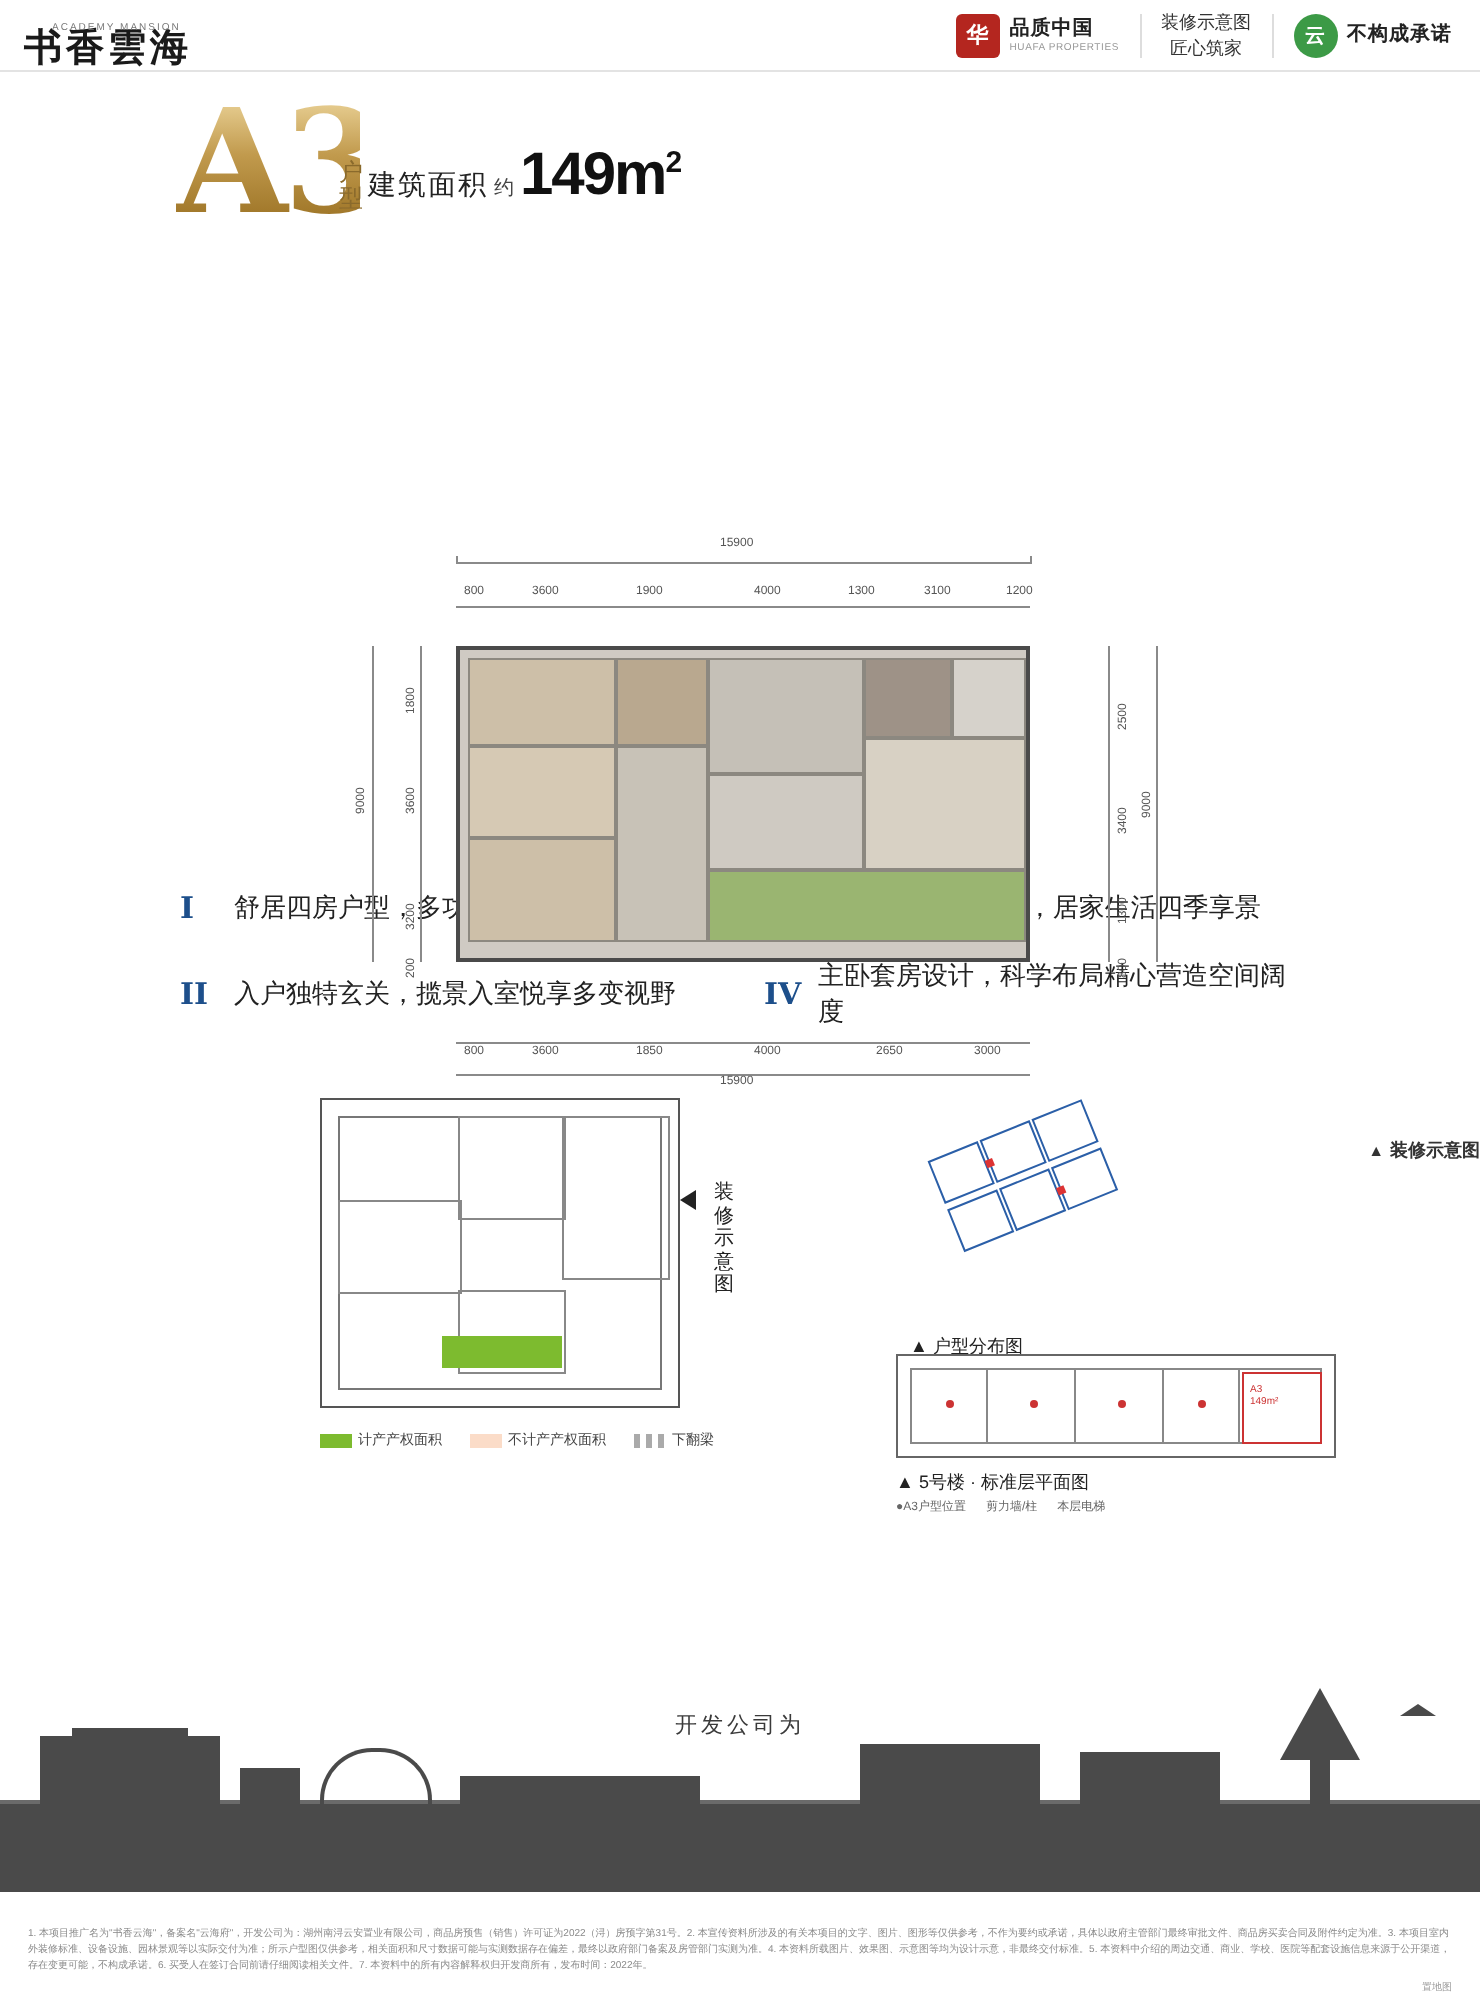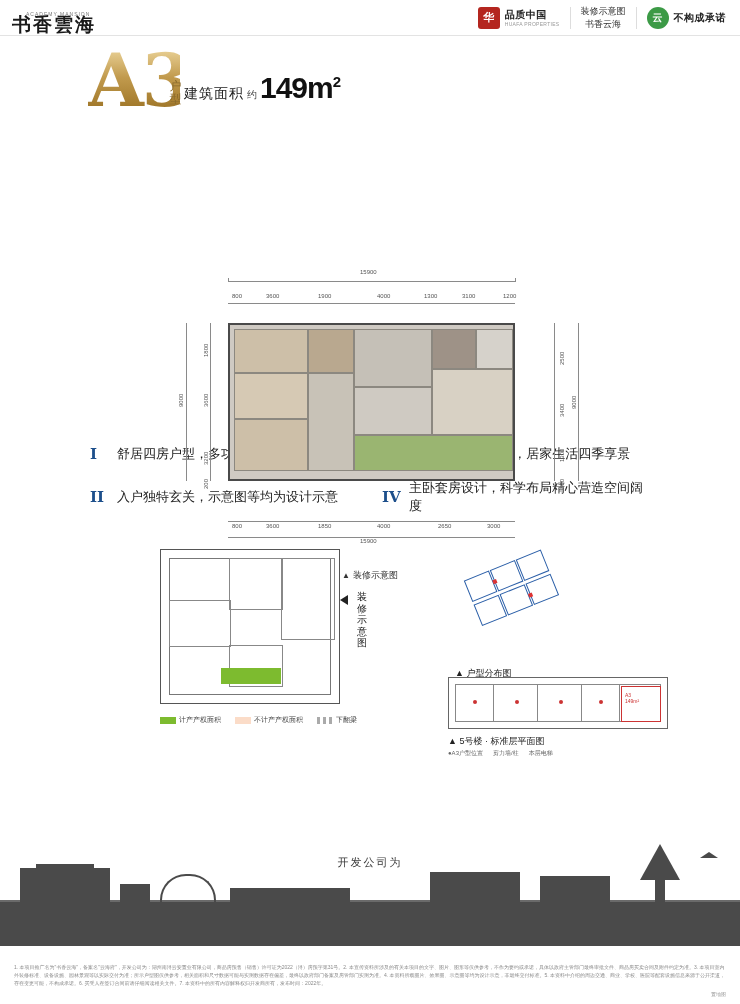--- a/index.html
+++ b/index.html
@@ -74,21 +74,21 @@
   .tick{position:absolute;background:#8a8a8a;width:1px;height:4px;}
   .plan-box{
     position:absolute;left:228px;top:206px;width:287px;height:158px;
     background:#cfcac3;
     border:2px solid #4a4a4a;
     box-sizing:border-box;
   }
   
   .rm{position:absolute;box-sizing:border-box;border:1px solid #8c8880;}
   .cap{
-    position:absolute;left:0;right:0;text-align:center;font-size:9px;color:#333;
+    position:absolute;left:0;right:0;text-align:right;font-size:9px;color:#333;font-weight:bold;
   }
   .cap .tri{color:#333;font-size:8px;margin-right:3px;}
 
   
   .features{
     width:560px;margin:18px auto 0 auto;
     display:grid;grid-template-columns:1fr 1fr;gap:16px 24px;
   }
   .feat{display:flex;align-items:center;gap:7px;font-size:13px;color:#222;}
   .feat .num{
@@ -172,21 +172,21 @@
     <div class="brand-block">
       <div class="brand-mark">华</div>
       <div class="brand-txt">
         <div class="t1">品质中国</div>
         <div class="t2">HUAFA PROPERTIES</div>
       </div>
     </div>
     <div class="divider-v"></div>
     <div class="slogan">
       <div>装修示意图</div>
-      <div>书香云海</div>
+      <div>匠心筑家</div>
     </div>
     <div class="divider-v"></div>
     <div class="brand-block">
       <div class="brand-mark green">云</div>
       <div class="brand-txt">
         <div class="t1">不构成承诺</div>
       </div>
     </div>
   </div>
 </div>
@@ -271,21 +271,21 @@
   <div class="feat">
     <span class="num">I</span>
     <span>舒居四房户型，多功能空间灵活多变</span>
   </div>
   <div class="feat">
     <span class="num">III</span>
     <span>约6.65米宽景阳台，居家生活四季享景</span>
   </div>
   <div class="feat">
     <span class="num">II</span>
-    <span>入户独特玄关，示意图等均为设计示意</span>
+    <span>入户独特玄关，揽景入室悦享多变视野</span>
   </div>
   <div class="feat">
     <span class="num">IV</span>
     <span>主卧套房设计，科学布局精心营造空间阔度</span>
   </div>
 </div>
 
 <div class="bottom">
 
   <div class="mini-plan">

